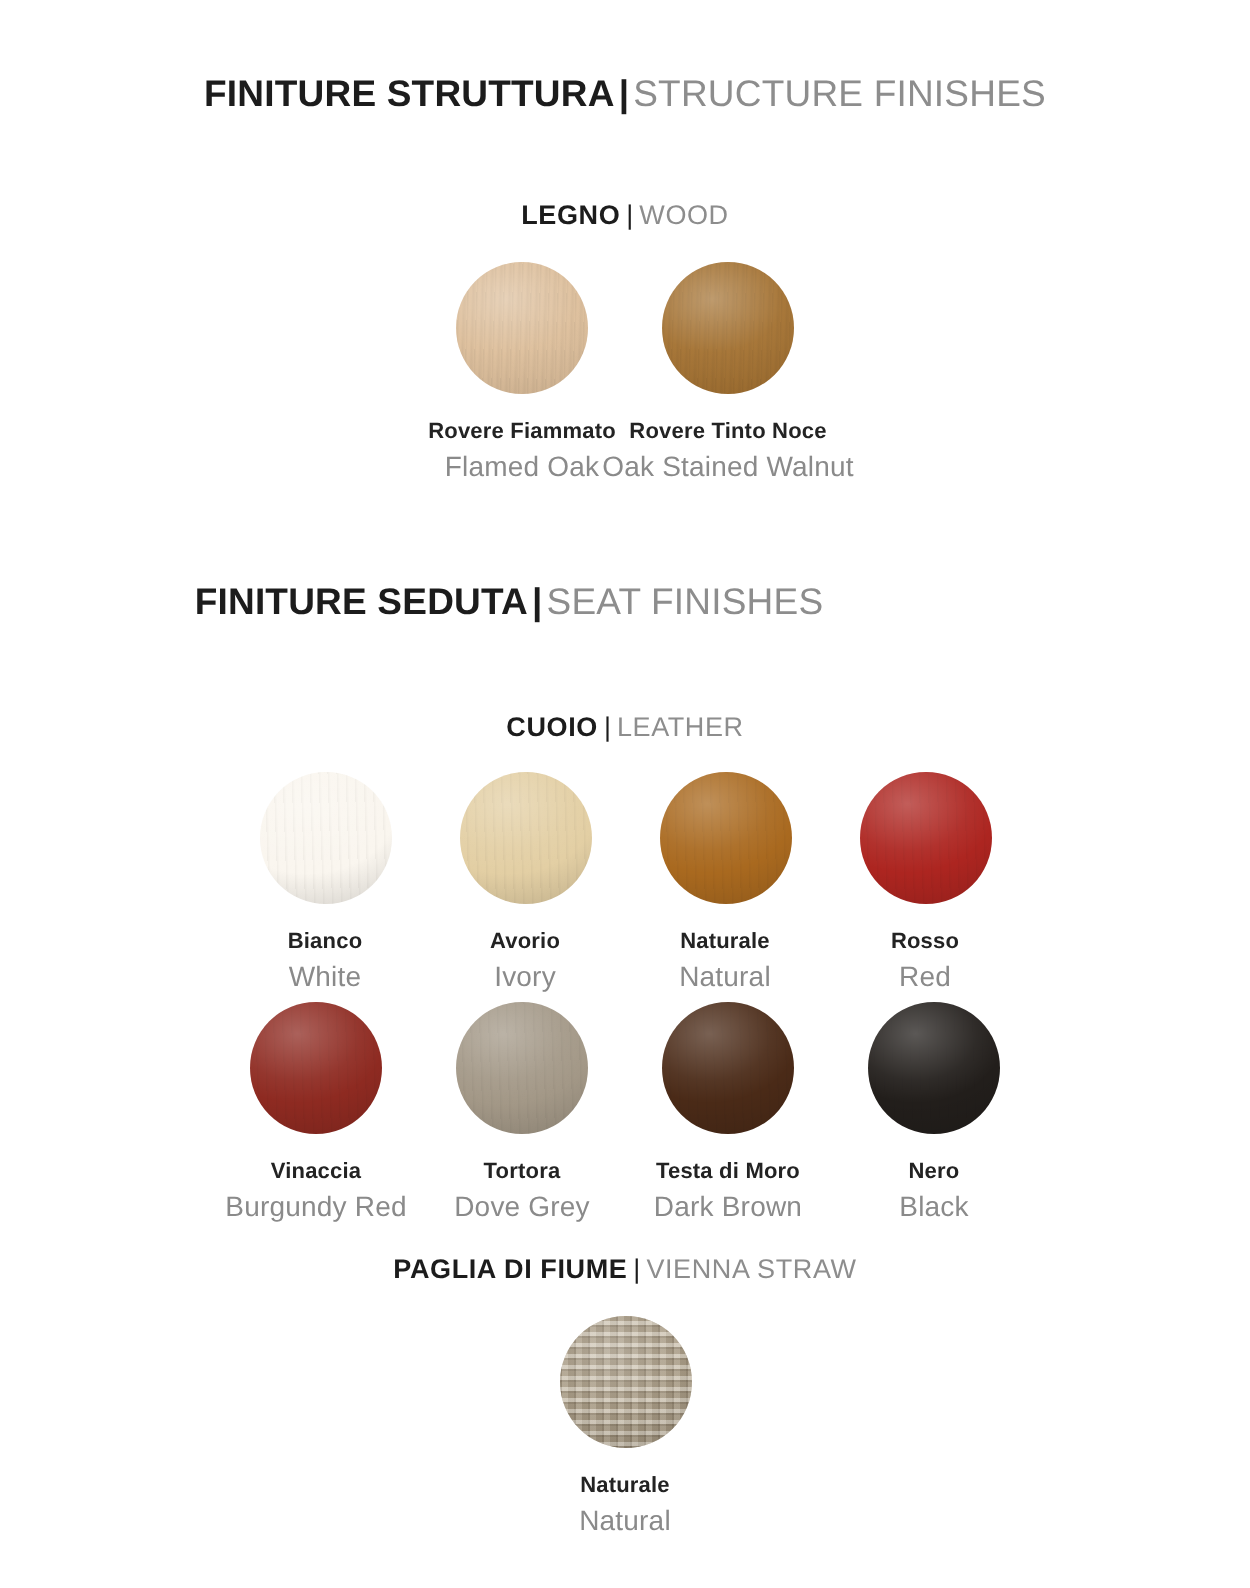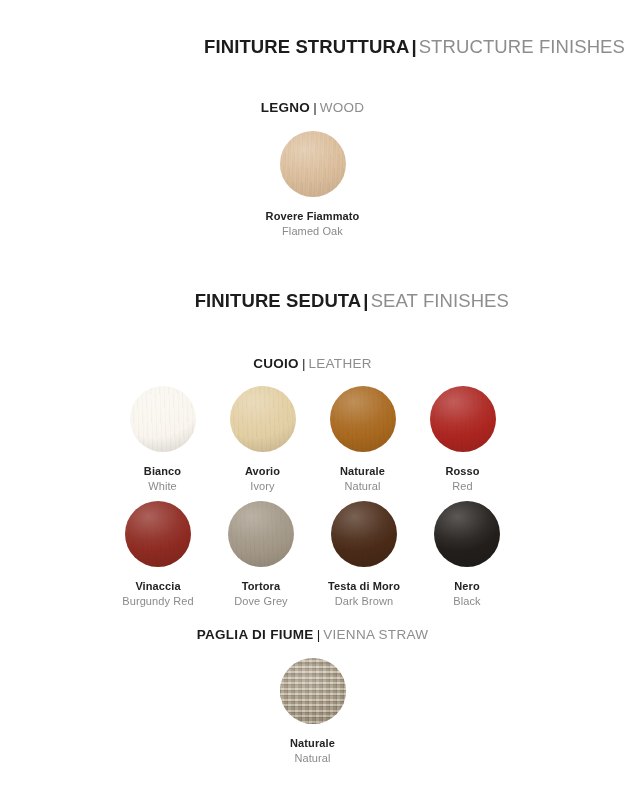--- a/index.html
+++ b/index.html
@@ -18,21 +18,21 @@
   .page {
     width: 625px;
     height: 794px;
     box-sizing: border-box;
     background: #ffffff;
     position: relative;
   }
 
   
   .main-title {
-    text-align: right;
+    text-align: center;
     font-size: 18.5px;
     letter-spacing: 0.1px;
     white-space: nowrap;
   }
   .main-title .it {
     font-weight: bold;
     color: #1c1c1c;
   }
   .main-title .sep {
     font-weight: bold;
@@ -107,21 +107,21 @@
     line-height: 1.32;
     white-space: nowrap;
   }
   .label-it {
     font-size: 11px;
     font-weight: bold;
     color: #232323;
     letter-spacing: 0.1px;
   }
   .label-en {
-    font-size: 11px;
+    font-size: 14px;
     font-weight: normal;
     color: #8a8a8a;
     letter-spacing: 0.1px;
   }
 
   
   
   .grain-wood::after {
     content: "";
     position: absolute;
@@ -233,20 +233,27 @@
   <div class="swatch-row wood" id="row-wood">
 
     <div class="swatch">
       <div class="disc grain-wood" style="background-color:#ddbe9a;"></div>
       <div class="labels">
         <div class="label-it">Rovere Fiammato</div>
         <div class="label-en">Flamed Oak</div>
       </div>
     </div>
 
+    <div class="swatch">
+      <div class="disc grain-wood" style="background-color:#a3702f;"></div>
+      <div class="labels">
+        <div class="label-it">Rovere Tinto Noce</div>
+        <div class="label-en">Oak Stained Walnut</div>
+      </div>
+    </div>
 
 
   </div>
 
   <div class="main-title" id="title-seat">
     <span class="it">FINITURE SEDUTA</span><span class="sep">|</span><span class="en">SEAT FINISHES</span>
   </div>
 
   <div class="sub-title" id="title-leather">
     <span class="it">CUOIO</span><span class="sep">|</span><span class="en">LEATHER</span>

